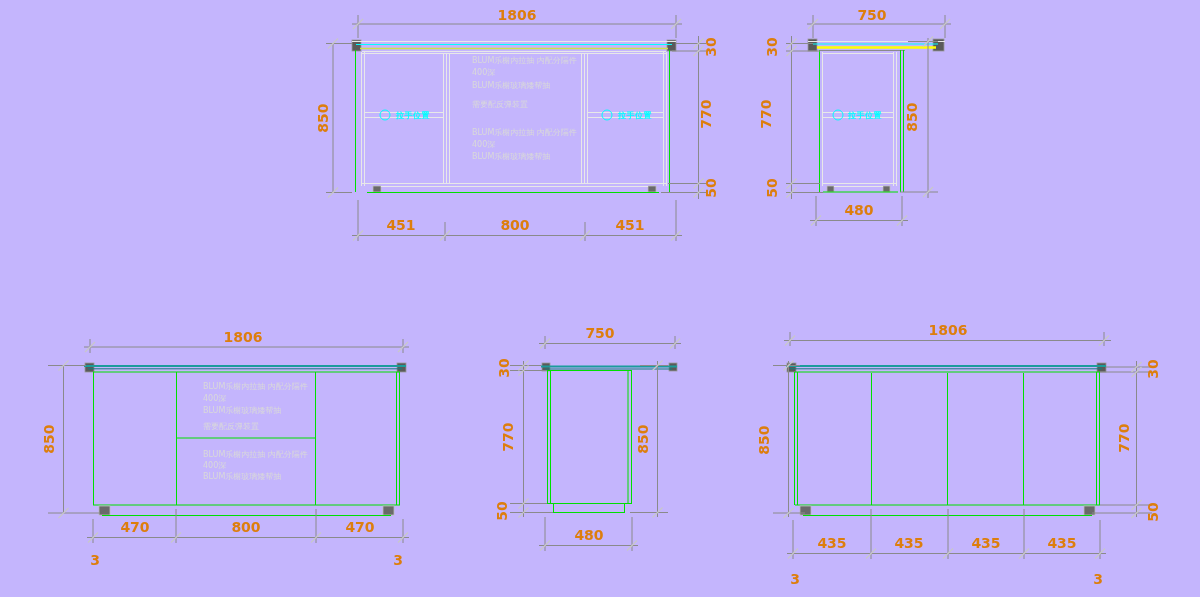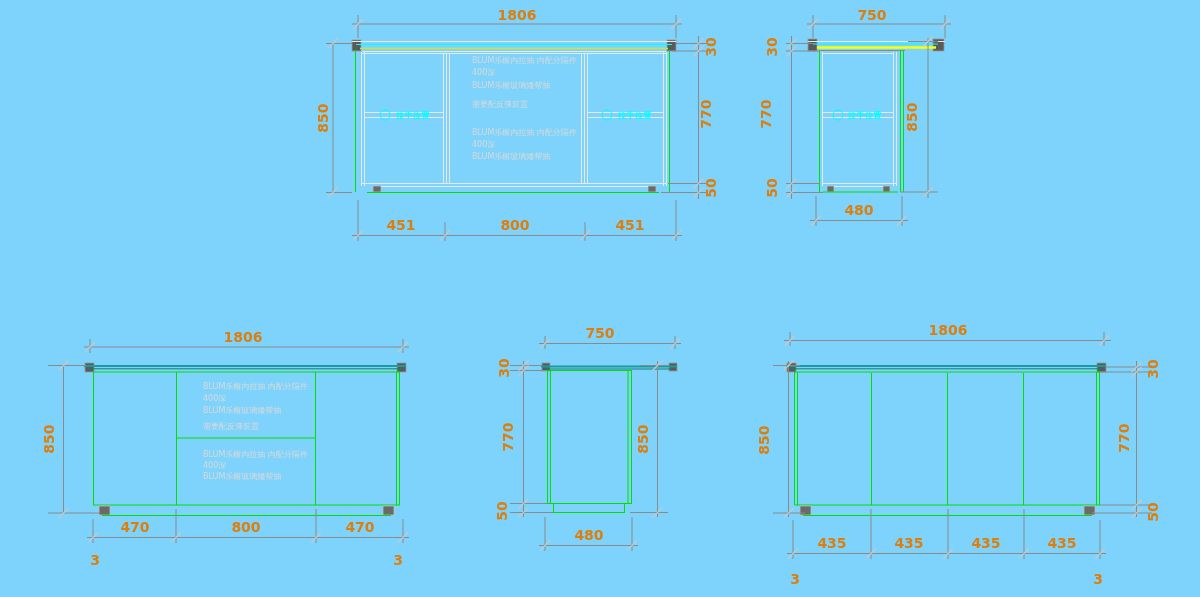--- a/index.html
+++ b/index.html
@@ -1,16 +1,16 @@
 <!DOCTYPE html>
 <html><head>
 <meta charset="utf-8">
 <style>
   html,body{margin:0;padding:0;background:#000;}
-  .stage{position:relative;width:1200px;height:597px;background:#7dd3fc;overflow:hidden;}
+  .stage{position:relative;width:1200px;height:597px;background:#c4b5fd;overflow:hidden;}
   svg{display:block;}
   .dl{stroke:#8a8a8a;stroke-width:1;fill:none;}
   .w{stroke:#e8e8e8;stroke-width:1;fill:none;}
   .gn{stroke:#00e000;stroke-width:1;fill:none;}
   .cyl{stroke:#00ffff;stroke-width:1.2;fill:none;}
   .teall{stroke:#1b9c9c;stroke-width:2;fill:none;}
   .tealthin{stroke:#147e7e;stroke-width:1;fill:none;}
   .yell{stroke:#ffff00;stroke-width:2.5;fill:none;}
   .ygl{stroke:#c9e34b;stroke-width:1.5;fill:none;}
   .cap{fill:#5a5a5a;stroke:#9a9a9a;stroke-width:0.8;}

